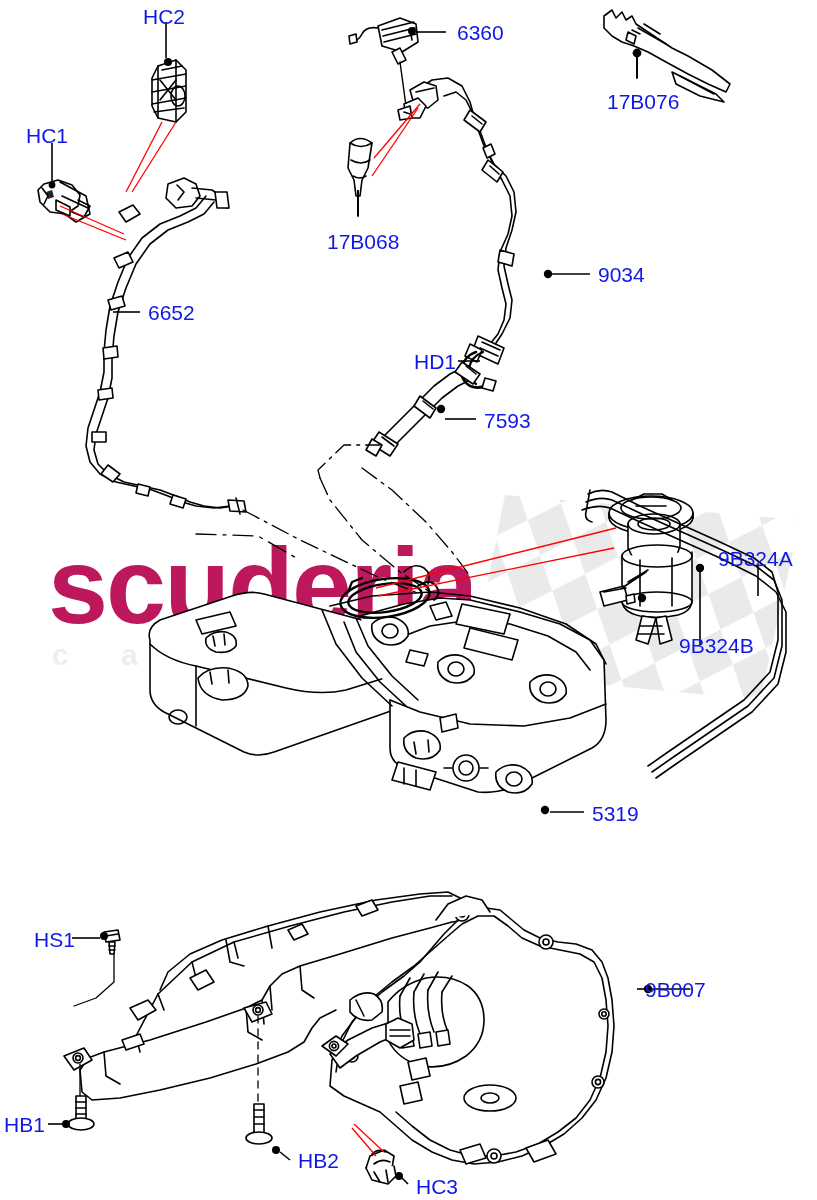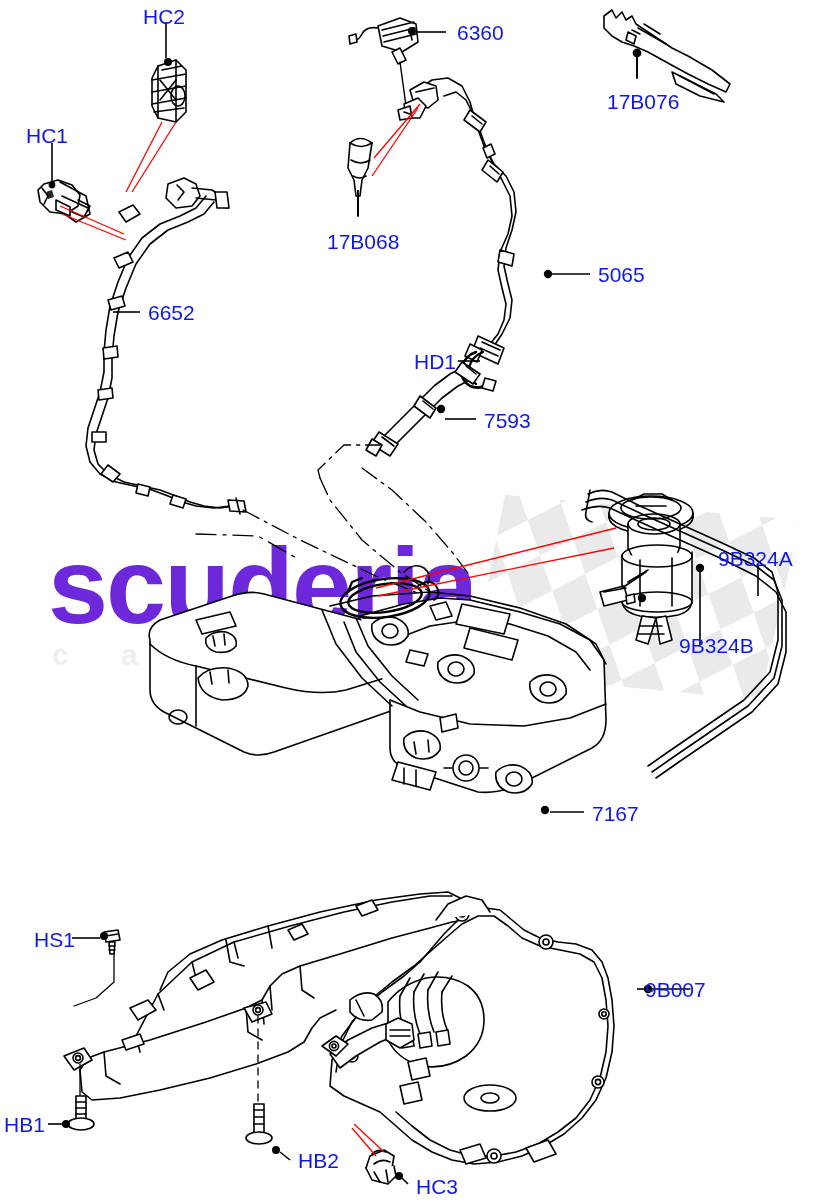--- a/index.html
+++ b/index.html
@@ -18,21 +18,21 @@
     letter-spacing:0px;
     white-space:nowrap;
     line-height:1;
   }
   .wm-main{
     position:absolute;
     left:48px; top:532px;
     font-family:"Liberation Sans", sans-serif;
     font-size:108px;
     font-weight:bold;
-    color:#6d28d9;
+    color:#be185d;
     letter-spacing:-2px;
     line-height:1;
     user-select:none;
   }
   .wm-sub{
     position:absolute;
     left:52px; top:640px;
     font-family:"Liberation Sans", sans-serif;
     font-size:30px;
     font-weight:bold;
@@ -491,27 +491,27 @@
       <line x1="384" y1="1152" x2="354" y2="1124"></line>
     </g>
   </svg>
 
   <div style="position:absolute;left:0;top:0;width:810px;height:1200px;z-index:3">
     <div class="lbl" style="left:143px;top:6px">HC2</div>
     <div class="lbl" style="left:457px;top:22px">6360</div>
     <div class="lbl" style="left:607px;top:91px">17B076</div>
     <div class="lbl" style="left:26px;top:125px">HC1</div>
     <div class="lbl" style="left:327px;top:231px">17B068</div>
-    <div class="lbl" style="left:598px;top:264px">5065</div>
+    <div class="lbl" style="left:598px;top:264px">9034</div>
     <div class="lbl" style="left:148px;top:302px">6652</div>
     <div class="lbl" style="left:414px;top:351px">HD1</div>
     <div class="lbl" style="left:484px;top:410px">7593</div>
     <div class="lbl" style="left:718px;top:548px">9B324A</div>
     <div class="lbl" style="left:679px;top:635px">9B324B</div>
-    <div class="lbl" style="left:592px;top:803px">7167</div>
+    <div class="lbl" style="left:592px;top:803px">5319</div>
     <div class="lbl" style="left:34px;top:929px">HS1</div>
     <div class="lbl" style="left:645px;top:979px">9B007</div>
     <div class="lbl" style="left:4px;top:1114px">HB1</div>
     <div class="lbl" style="left:298px;top:1150px">HB2</div>
     <div class="lbl" style="left:416px;top:1176px">HC3</div>
   </div>
 
 </div>
 
 </body></html>

